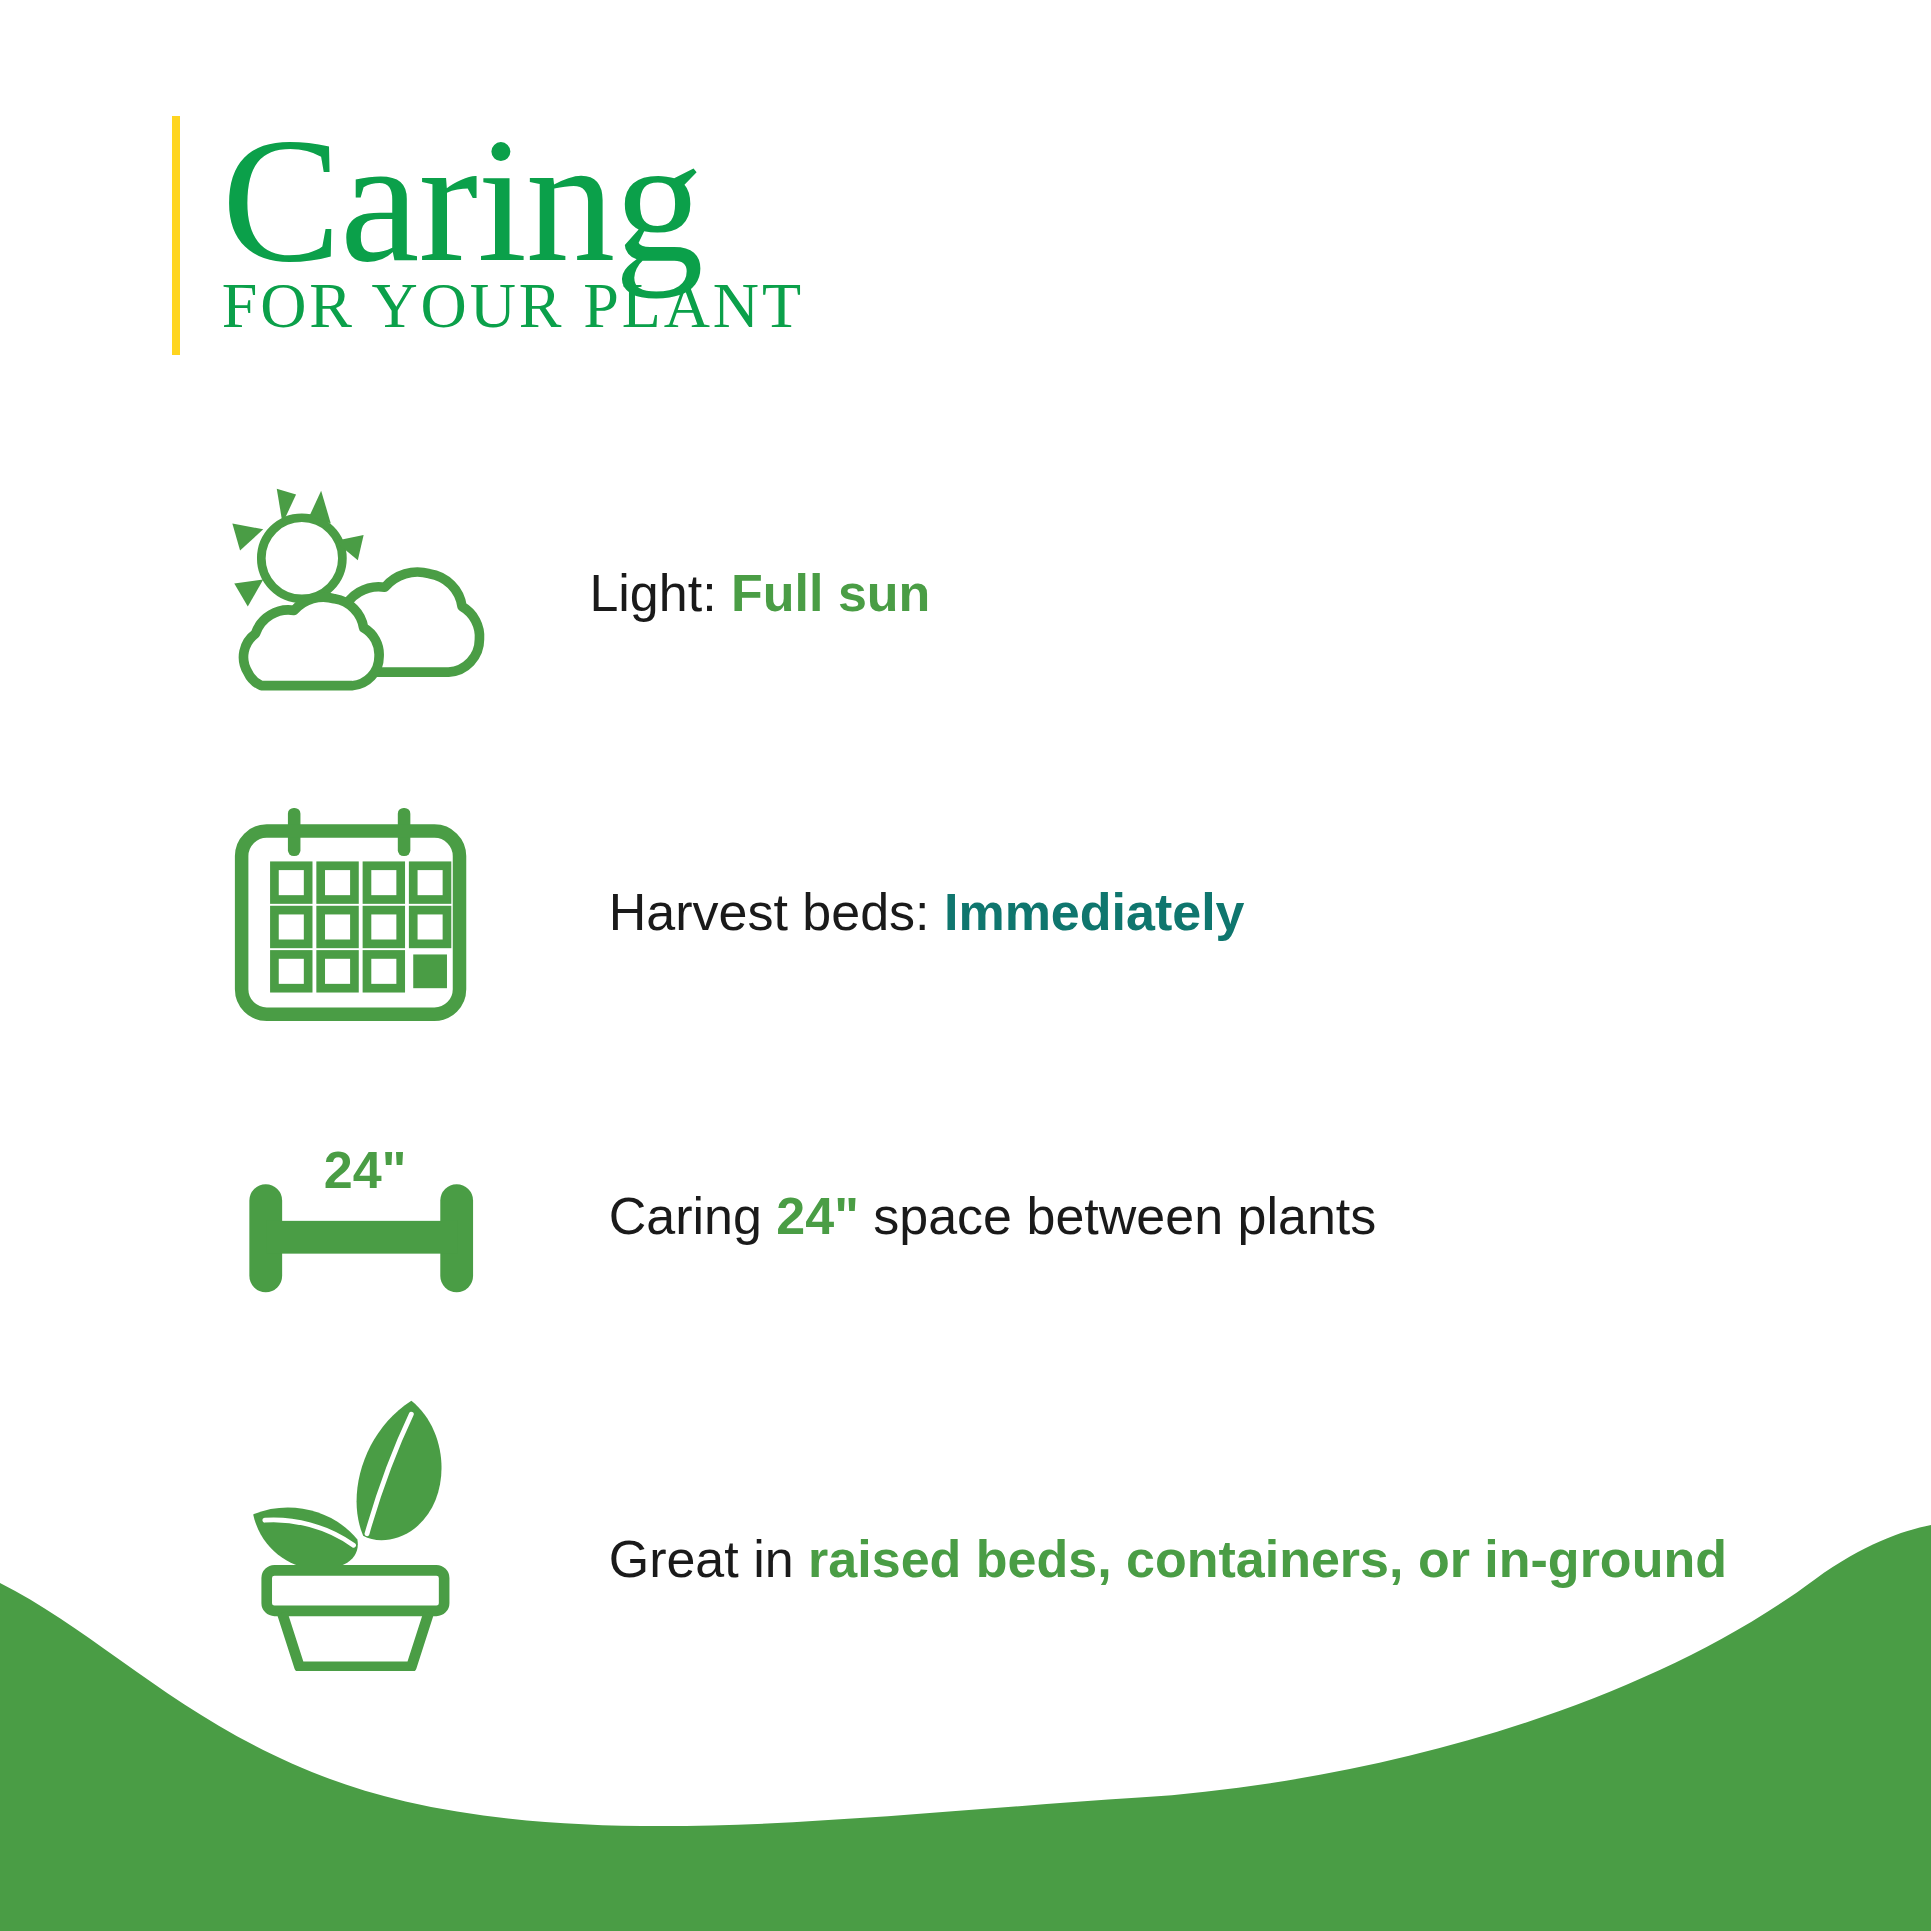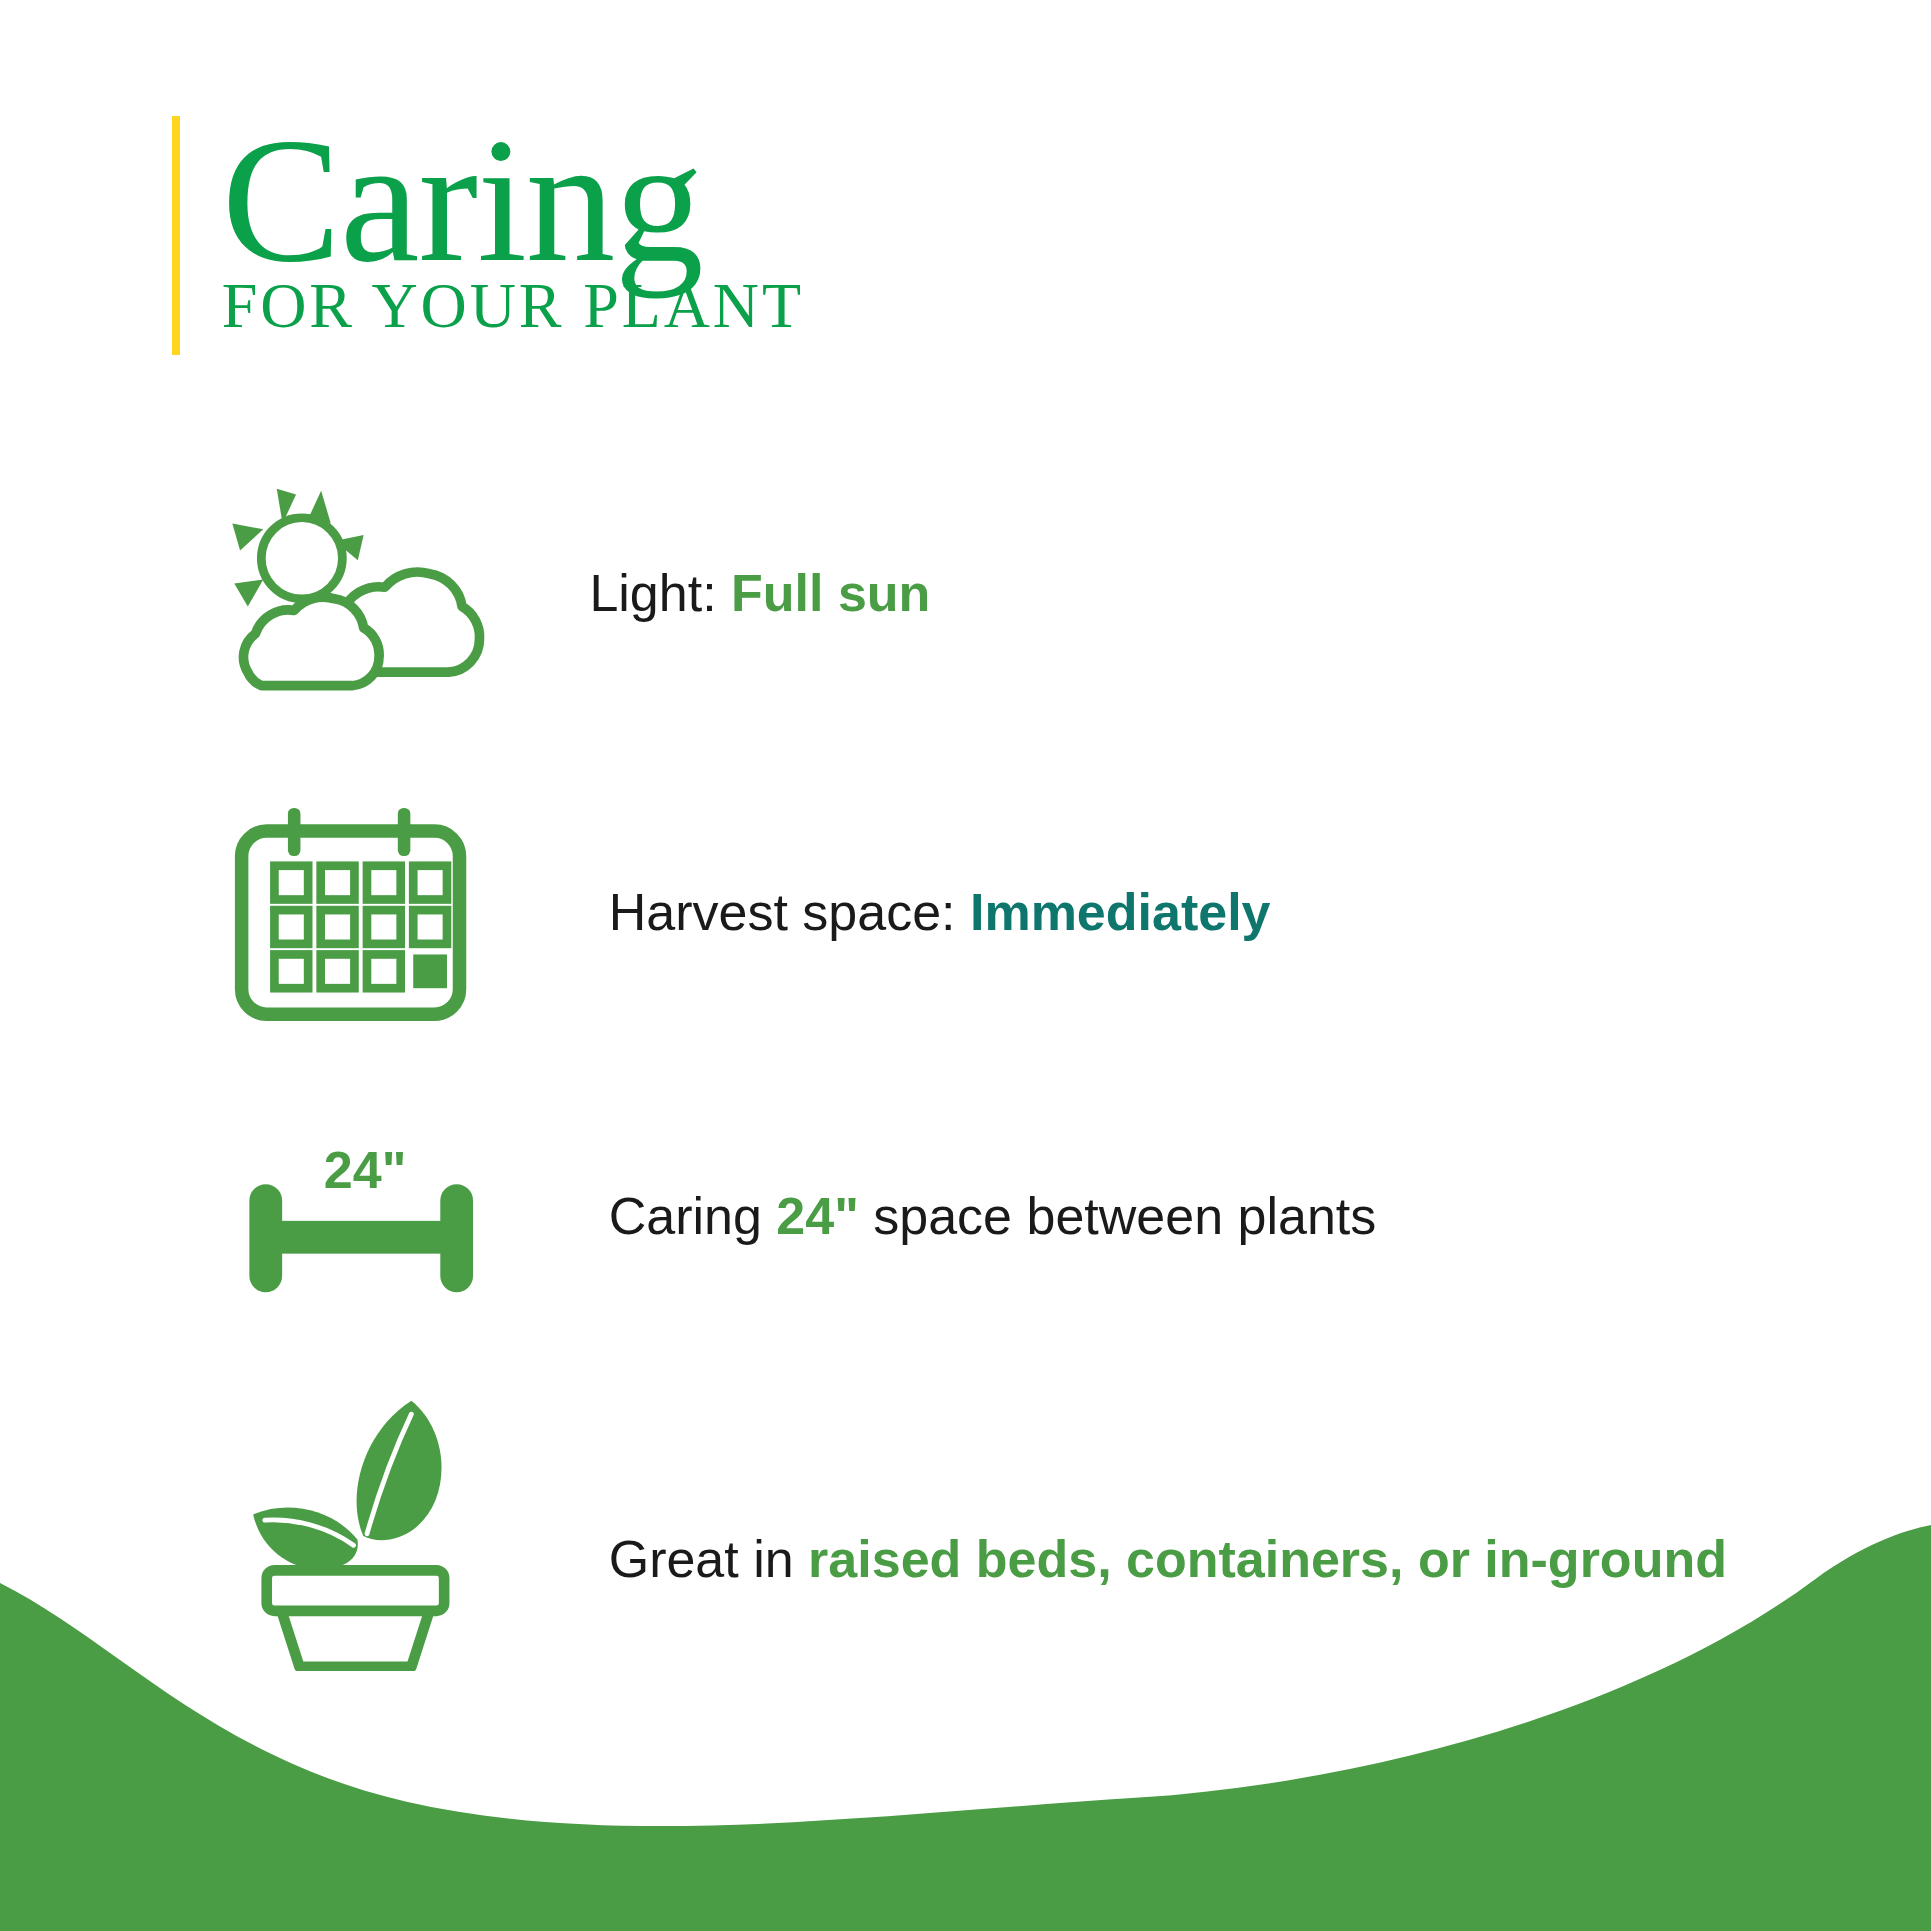--- a/index.html
+++ b/index.html
@@ -188,21 +188,21 @@
 
           <rect x="44" y="158" width="35" height="35"></rect>
           <rect x="92" y="158" width="35" height="35"></rect>
           <rect x="140" y="158" width="35" height="35"></rect>
         </g>
 
         <rect x="188" y="158" width="35" height="35" fill="#4A9D45"></rect>
       </svg>
     </div>
     <div class="row-text">
-      <span>Harvest space: </span><span class="hl" style="color: #0f766e; margin-top: 24px;">Immediately</span>
+      <span>Harvest beds: </span><span class="hl" style="color: #0f766e; margin-top: 24px;">Immediately</span>
     </div>
   </div>
 
   <div class="care-row" id="row-spacing">
     <div class="row-icon">
       <svg width="270" height="174" viewBox="0 0 280 180" aria-hidden="true">
 
         <text id="spacing-icon-label" x="138" y="60" fill="#4A9D45" font-family="Liberation Sans, sans-serif" font-size="54" font-weight="bold" text-anchor="middle">24"</text>
 
         <rect x="18" y="56" width="34" height="112" rx="17" fill="#4A9D45"></rect>

